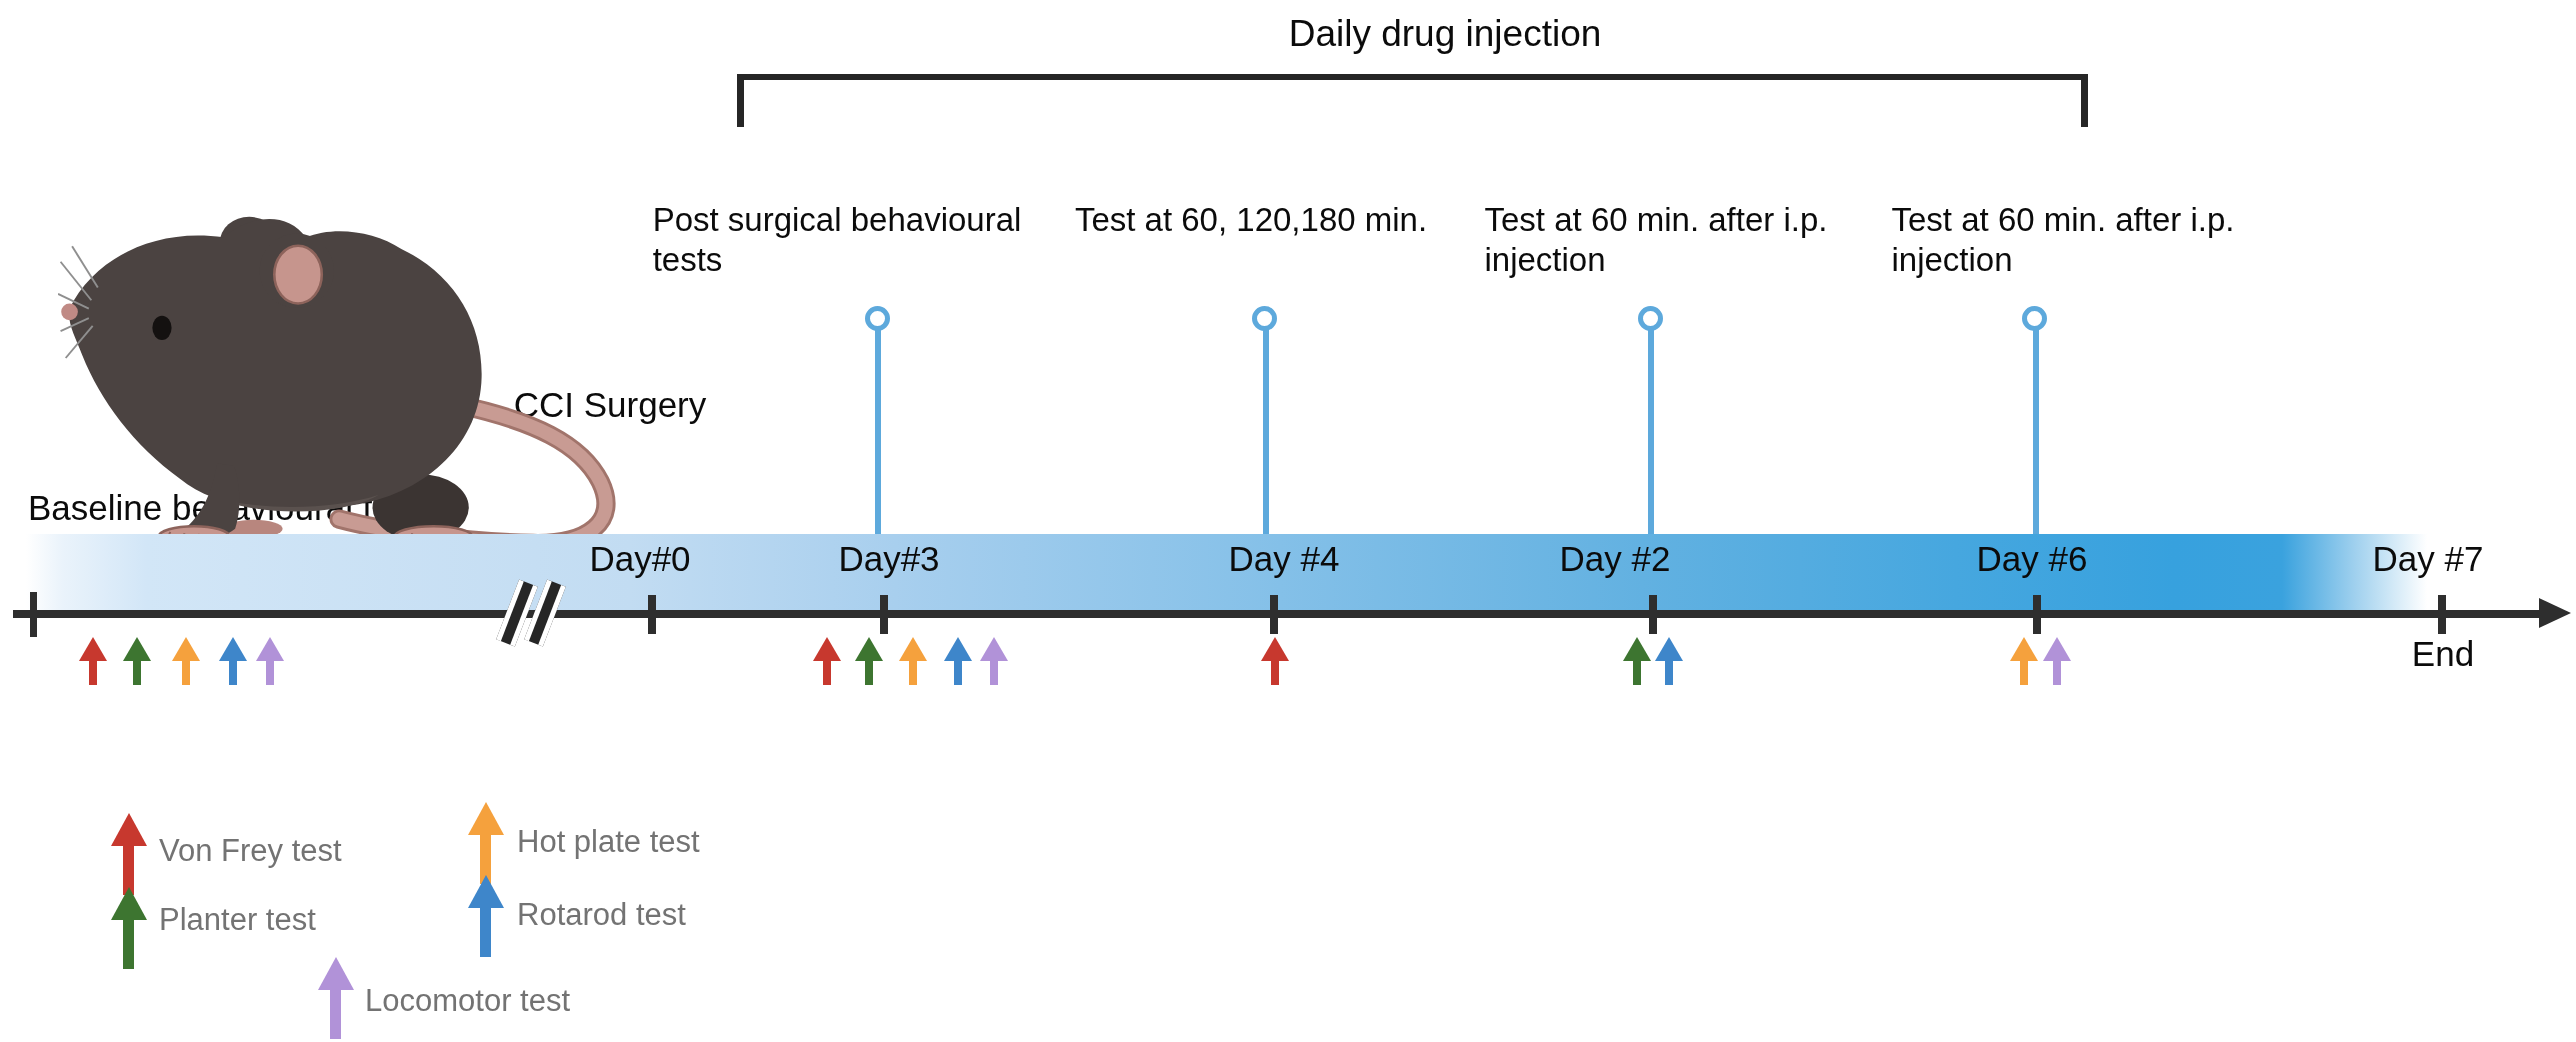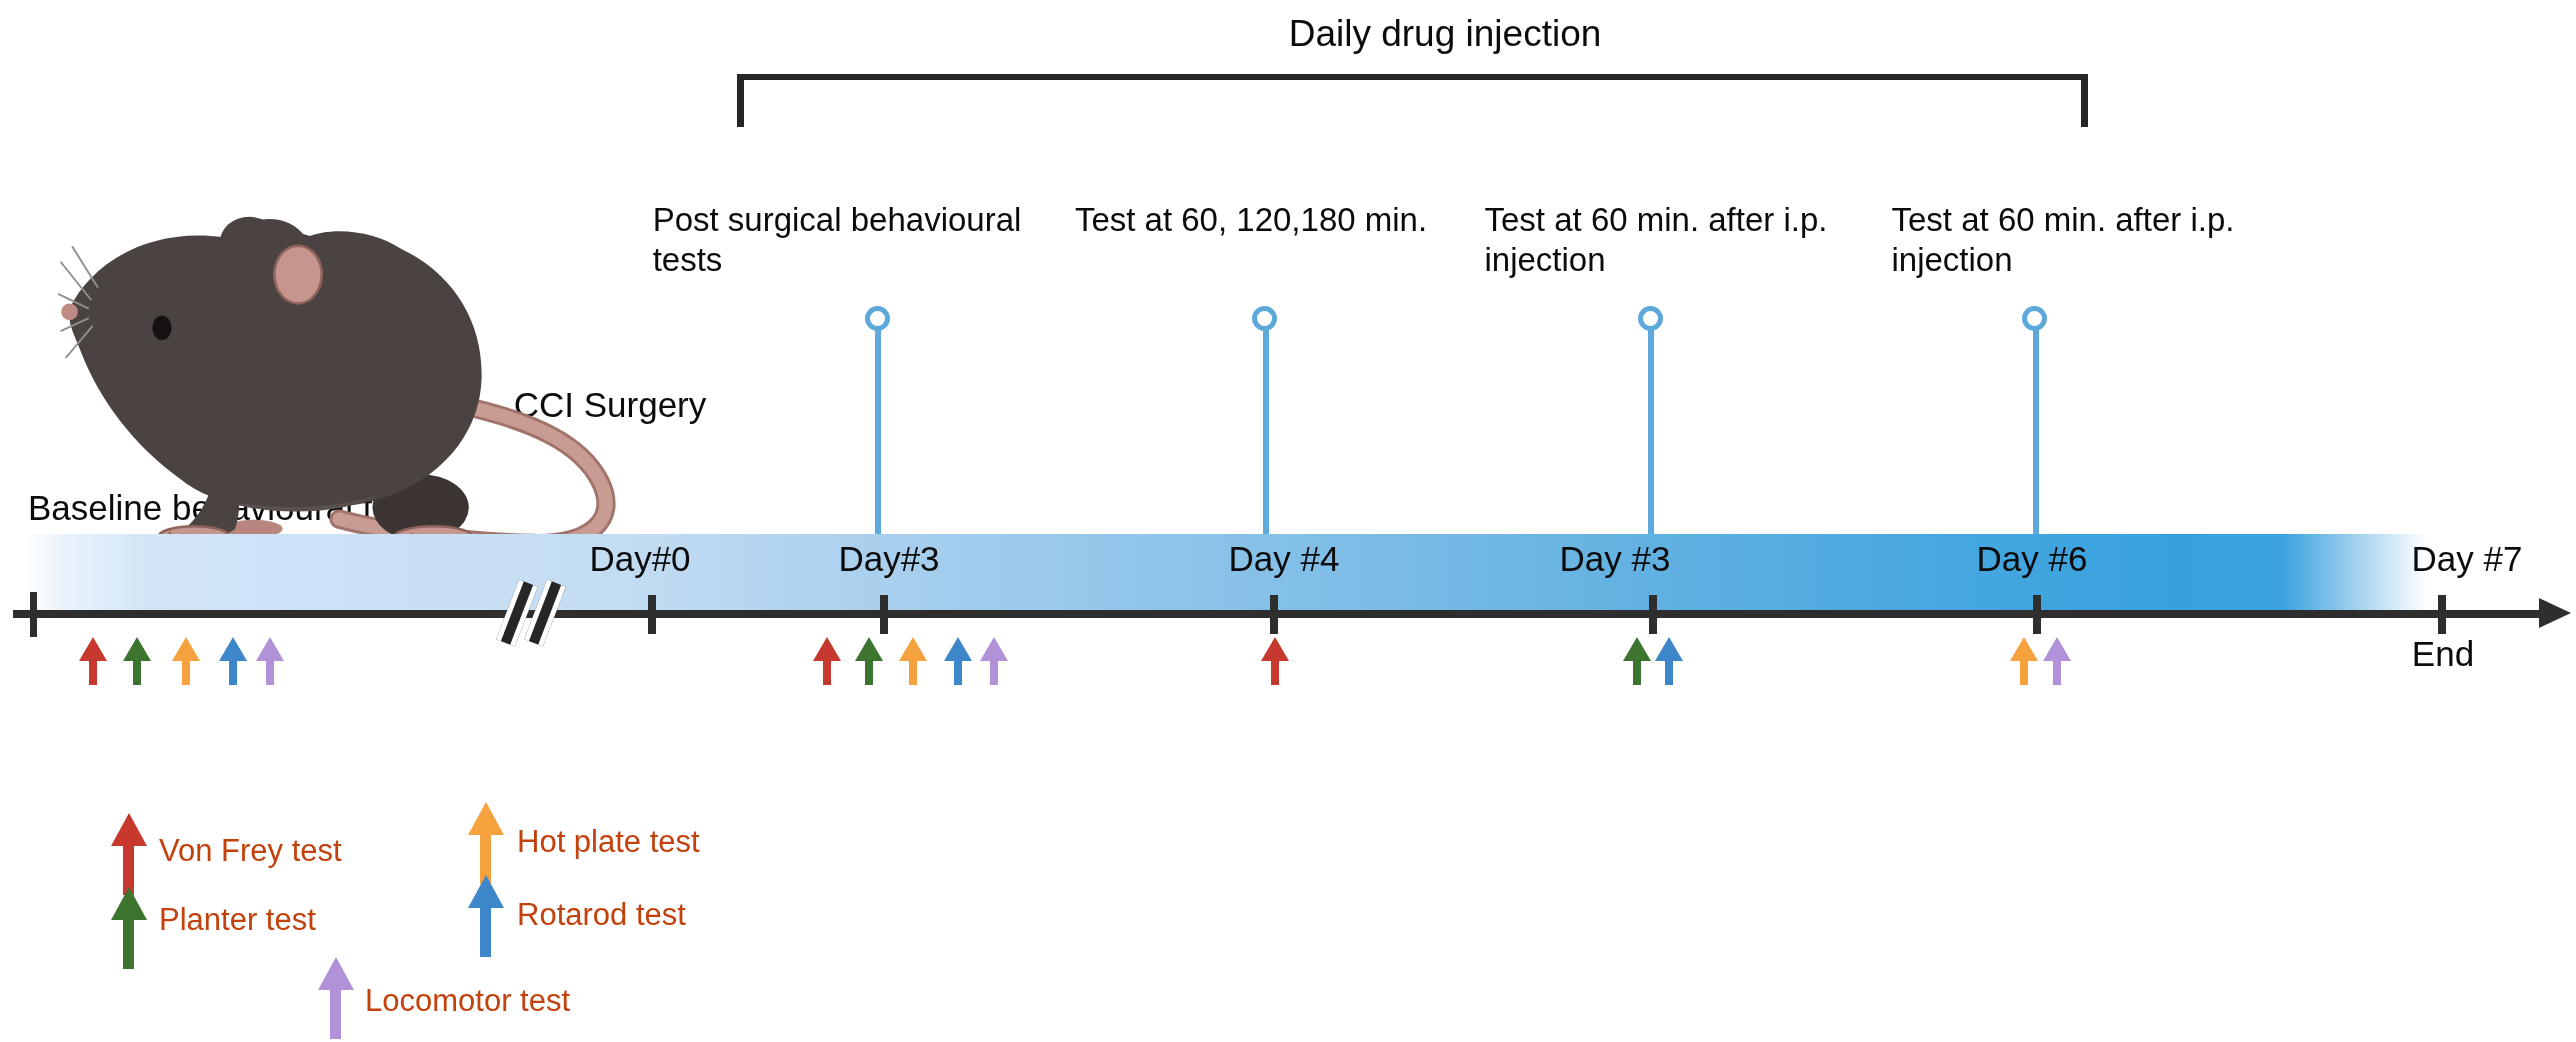--- a/index.html
+++ b/index.html
@@ -8,21 +8,21 @@
     background:#ffffff; font-family:"Liberation Sans", sans-serif; color:#0b0b0b;
   }
   .abs{position:absolute;}
   .bold-label{position:absolute; font-weight:normal; color:#0b0b0b; white-space:nowrap;}
   .hcenter{transform:translateX(-50%);}
   .title{font-size:37px; top:13px;}
   .annotation{font-size:33px; line-height:40px; top:200px;}
   .side-label{font-size:35px;}
   .day-label{font-size:35px; top:539px; z-index:6;}
   .end-label{font-size:35px; top:634px;}
-  .legend-label{position:absolute; font-size:31px; color:#c2410c; white-space:nowrap;}
+  .legend-label{position:absolute; font-size:31px; color:#737373; white-space:nowrap;}
 
   
   .bracket-bar{position:absolute; height:6.4px; background:#262626; z-index:2;}
   .bracket-leg{position:absolute; width:7px; background:#262626; z-index:2;}
 
   
   .stem{position:absolute; width:5.8px; background:#5da9dc; z-index:1;}
   .knob{position:absolute; width:14.8px; height:14.8px; border-radius:50%;
         border:5.8px solid #5da9dc; background:#ffffff; z-index:2;}
 
@@ -136,25 +136,25 @@
     <div style="position: absolute; left: 29.5px; top: 592px; width: 7.7px; height: 45px; background: rgb(46, 46, 46); z-index: 4;"></div>
     <div class="slash" style="left: 507px; top: 581px;"></div>
     <div class="slash" style="left: 535px; top: 581px;"></div>
     <div class="tick" style="left: 648px; top: 595px; height: 39px;"></div>
     <div class="bold-label day-label hcenter" style="left: 640px;">Day#0</div>
     <div class="tick" style="left: 880px; top: 595px; height: 39px;"></div>
     <div class="bold-label day-label hcenter" style="left: 889px;">Day#3</div>
     <div class="tick" style="left: 1270px; top: 595px; height: 39px;"></div>
     <div class="bold-label day-label hcenter" style="left: 1284px;">Day #4</div>
     <div class="tick" style="left: 1649px; top: 595px; height: 39px;"></div>
-    <div class="bold-label day-label hcenter" style="left: 1615px;">Day #3</div>
+    <div class="bold-label day-label hcenter" style="left: 1615px;">Day #2</div>
     <div class="tick" style="left: 2033px; top: 595px; height: 39px;"></div>
     <div class="bold-label day-label hcenter" style="left: 2032px; text-align: right;">Day #6</div>
     <div class="tick" style="left: 2438px; top: 595px; height: 39px;"></div>
-    <div class="bold-label day-label hcenter" style="left: 2428px; margin-left: 39px;">Day #7</div>
+    <div class="bold-label day-label hcenter" style="left: 2428px;">Day #7</div>
     <div class="arrow" style="left: 78px; top: 637px; width: 29.5px;">
       <div class="head" style="border-left: 14.8px solid transparent; border-right: 14.8px solid transparent; border-bottom: 24.4px solid rgb(199, 56, 46);"></div>
       <div class="shaft" style="width: 8.3px; height: 24.4px; background: rgb(199, 56, 46);"></div>
     </div>
     <div class="arrow" style="left: 122px; top: 637px; width: 29.5px;">
       <div class="head" style="border-left: 14.8px solid transparent; border-right: 14.8px solid transparent; border-bottom: 24.4px solid rgb(61, 117, 48);"></div>
       <div class="shaft" style="width: 8.3px; height: 24.4px; background: rgb(61, 117, 48);"></div>
     </div>
     <div class="arrow" style="left: 171px; top: 637px; width: 29.5px;">
       <div class="head" style="border-left: 14.8px solid transparent; border-right: 14.8px solid transparent; border-bottom: 24.4px solid rgb(245, 161, 61);"></div>

